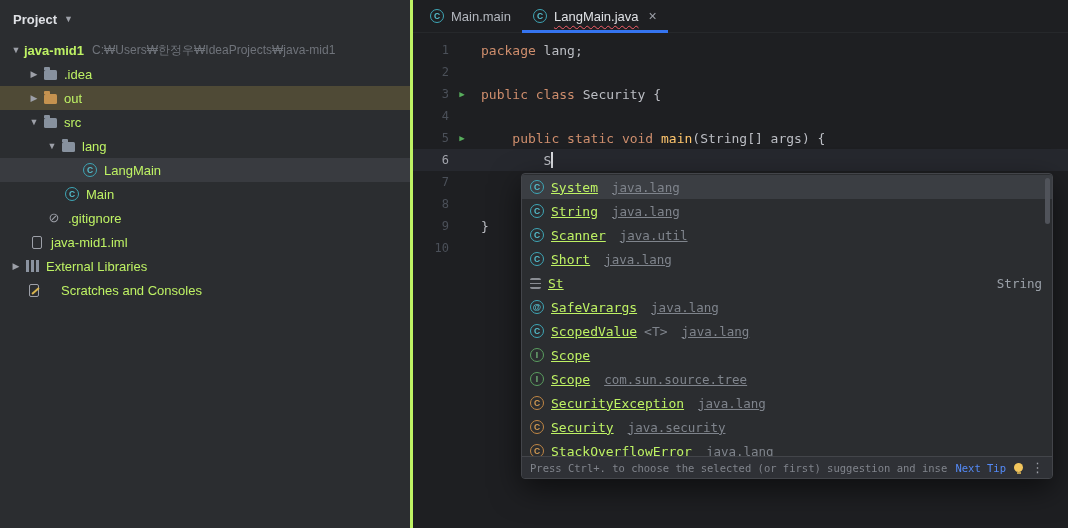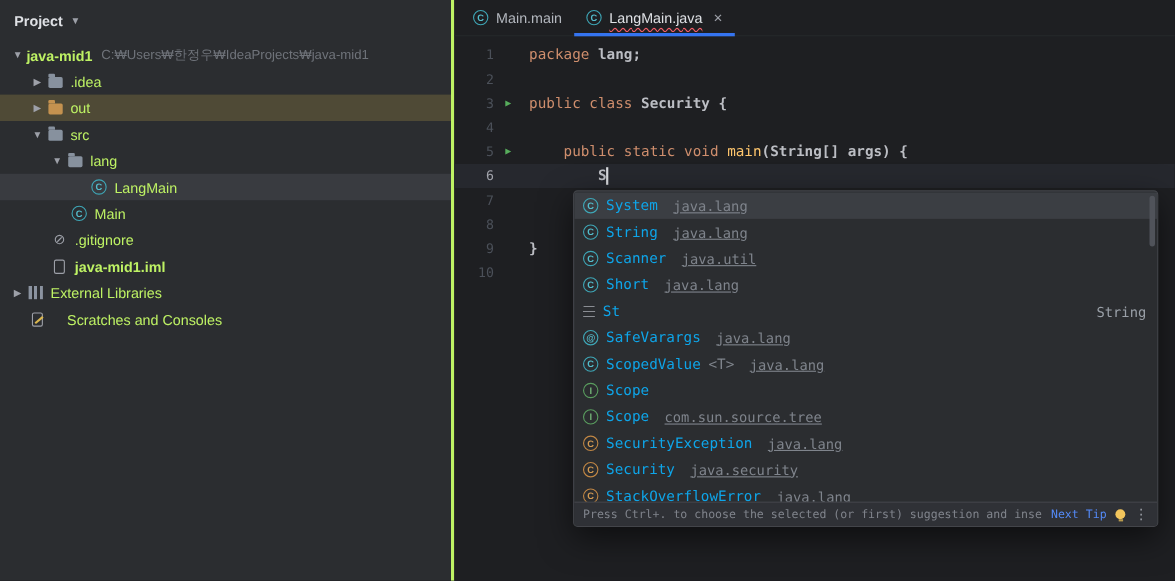--- a/index.html
+++ b/index.html
@@ -54,31 +54,31 @@
   .squiggly { text-decoration:underline; text-decoration-style:wavy; text-decoration-color:#f55e69;
               text-decoration-thickness:1px; text-underline-offset:4px; }
 
   .editor { position:relative; flex:1; padding-top:6px; font-family:"DejaVu Sans Mono",monospace; font-size:13px; }
   .cline { height:22px; display:flex; align-items:center; }
   .cline.cur { background:#26282e; }
   .lnum { width:36px; flex:none; text-align:right; color:#4b5059; font-size:12px; }
   .cur .lnum { color:#a1a3ab; }
   .lrun { width:26px; flex:none; text-align:center; font-size:9px; color:#57ad5c; }
   .lcode { padding-left:6px; white-space:pre; color:#bcbec4; }
-  .tok-kw { color:#cf8e6d; } .tok-plain { color:#bcbec4;font-weight:bold; } .tok-method { color:#ffc66d; }
+  .tok-kw { color:#cf8e6d; } .tok-plain { color:#bcbec4; } .tok-method { color:#ffc66d; }
   .caret { display:inline-block; width:1.5px; height:16px; background:#d7d9dd; vertical-align:text-bottom; }
 
   
   .popup { position:absolute; left:108px; top:140px; width:532px; background:#2b2d30;
            border:1px solid #43454a; border-radius:4px; box-shadow:0 10px 30px rgba(0,0,0,.55); overflow:hidden; z-index:5; }
   .citems { height:282px; overflow:hidden; padding-top:1px; }
   .citem { height:24px; display:flex; align-items:center; gap:7px; padding:0 10px 0 8px;
            font-family:"DejaVu Sans Mono",monospace; font-size:13px; color:#bcbec4; }
   .citem.sel { background:#3b3e43; }
-  .cname { color:#0ea5e9; }
+  .cname { color:#bef264;text-decoration:underline; }
   .cgen  { color:#7f848c; }
   .ctail { color:#7f848c; margin-left:7px; font-size:12.5px;text-decoration:underline; }
   .cright{ margin-left:auto; color:#9aa0a8; font-size:12.5px; }
   .pscroll { position:absolute; right:2px; top:4px; width:5px; height:46px; background:#50535a; border-radius:3px; }
   .pfooter { height:22px; background:#2f3136; border-top:1px solid #43454a; display:flex; align-items:center;
              gap:8px; padding:0 8px; font-size:10.5px; color:#80848c; }
   .hint { flex:1; white-space:nowrap; overflow:hidden; }
   .nexttip { color:#548af7; white-space:nowrap; }
   .bulb { width:9px; height:9px; border-radius:50%; background:#f2c55c; position:relative; flex:none; }
   .bulb::after { content:""; position:absolute; left:2.5px; bottom:-2px; width:4px; height:2px; background:#b99b4e; }
@@ -139,21 +139,21 @@
             <span class="ric ric-teal">C</span>
           </span>
           <span class="tlabel">Main</span>
         </div>
         <div class="trow" style="padding-left: 46px;">
           <span class="ticon">
             <span class="tchar">⊘</span>
           </span>
           <span class="tlabel">.gitignore</span>
         </div>
-        <div class="trow" style="padding-left: 46px; font-weight: bold;">
+        <div class="trow" style="padding-left: 29px;">
           <span class="ticon">
             <span class="icon-file"></span>
           </span>
           <span class="tlabel">java-mid1.iml</span>
         </div>
         <div class="trow" style="padding-left: 8px;">
           <span class="tchev">▶</span>
           <span class="ticon">
             <span class="icon-lib"></span>
           </span>

